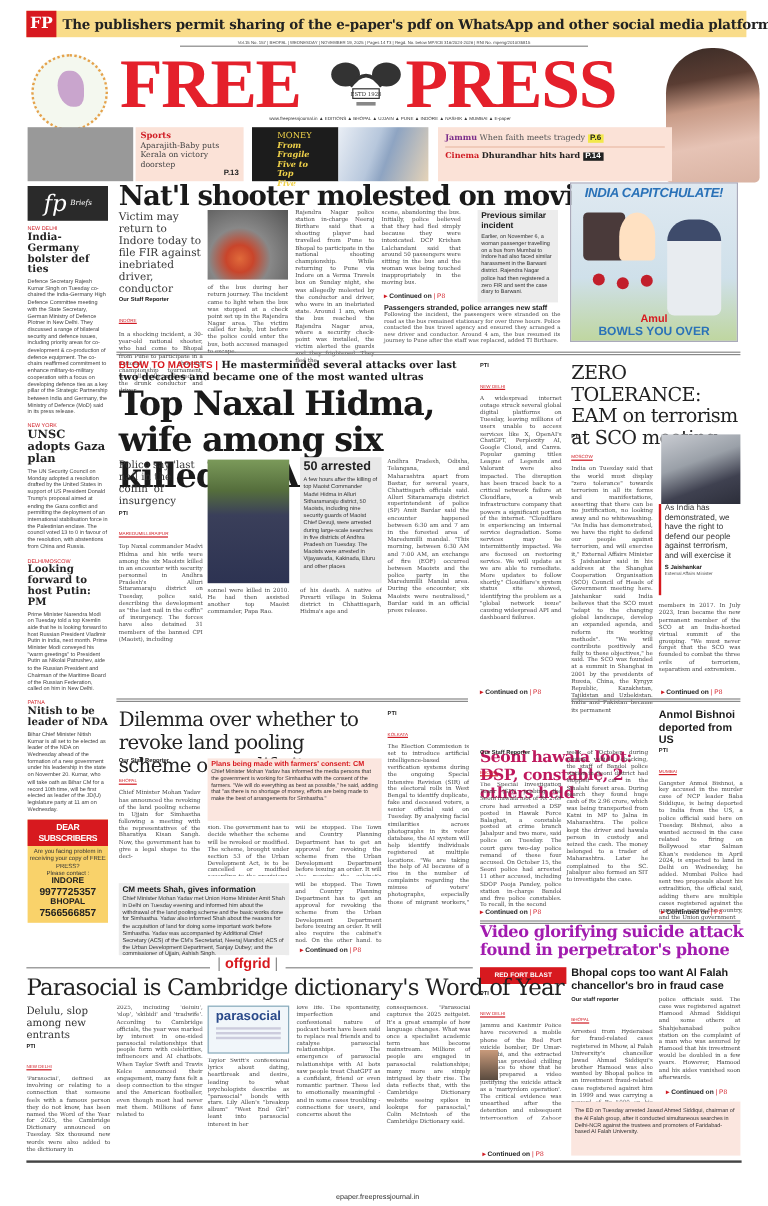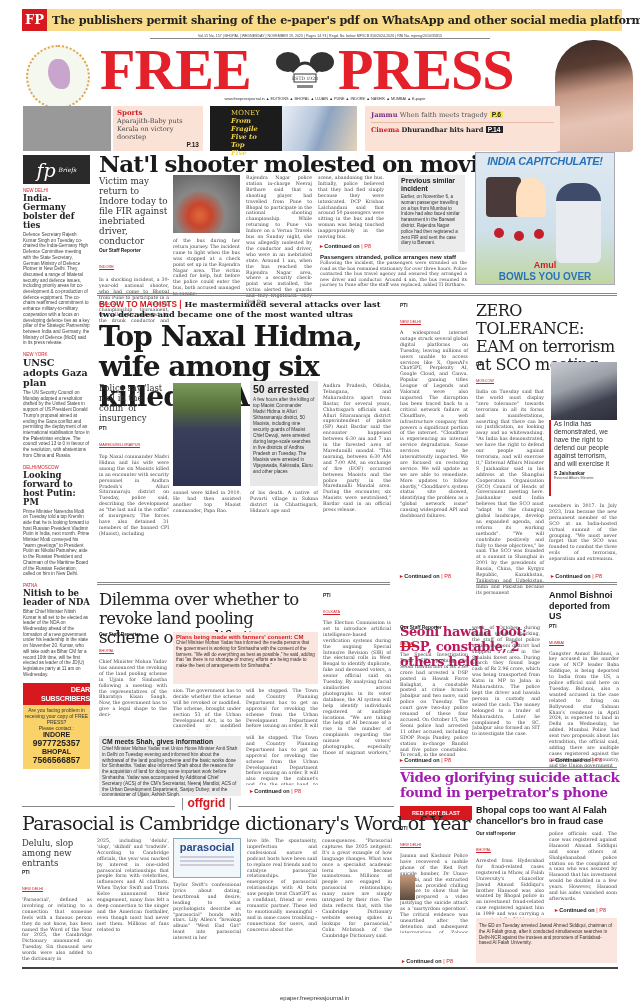--- a/index.html
+++ b/index.html
@@ -33,21 +33,21 @@
 .te-text{color:#555}
 .te-text2{color:#222;font-weight:bold}
 .briefs-box{left:23px;top:155px;width:67px;height:29px;background:#2a2a2a;color:#fff;display:flex;align-items:center;justify-content:center}
 .briefs-fp{font-size:19px;font-style:italic;font-family:"DejaVu Serif",serif}
 .briefs-word{font-size:6px;font-style:italic;margin-left:3px}
 .col-left{left:23px;top:188px;width:67px}
 .b-loc{color:#d01c24;font-size:4.5px;font-family:"Liberation Sans",sans-serif;margin-top:6px}
 .b-head{font-size:8.5px;font-weight:bold;line-height:9px;margin:1px 0 2px}
 .b-body{font-size:4.6px;line-height:5.7px;color:#444;font-family:"Liberation Sans",sans-serif}
 .sub-box{margin-top:6px;background:#f9d26a;padding-bottom:4px}
-.sub-head{background:#d7191f;color:#fff;font-weight:bold;font-size:7.2px;text-align:right;padding:2px 0;font-family:"Liberation Sans",sans-serif;letter-spacing:-0.3px}
+.sub-head{background:#d7191f;color:#fff;font-weight:bold;font-size:7.2px;text-align:center;padding:2px 0;font-family:"Liberation Sans",sans-serif;letter-spacing:-0.3px}
 .sub-line{font-size:5px;text-align:center;color:#333;font-family:"Liberation Sans",sans-serif;line-height:6px}
 .sub-city{font-size:7px;font-weight:bold;text-align:center;font-family:"Liberation Sans",sans-serif;line-height:8px}
 .sub-phone{font-size:8.5px;font-weight:bold;text-align:center;font-family:"Liberation Sans",sans-serif;line-height:9px}
 .h1{font-weight:bold;color:#1a1a1a;letter-spacing:-0.5px;font-family:"DejaVu Serif",serif}
 .byline{font-size:4.8px;font-weight:bold;font-family:"Liberation Sans",sans-serif}
 .place{font-size:3.8px;color:#d01c24;border-bottom:1px solid #d01c24;display:inline-block;font-family:"Liberation Sans",sans-serif}
 .body{font-size:4.7px;line-height:5.9px;color:#444;text-align:justify}
 .cont{font-size:5.5px;font-weight:bold;color:#222;font-family:"Liberation Sans",sans-serif}
 .cont .arr{color:#d01c24}
 .cont .pg{color:#d01c24;font-weight:normal}

